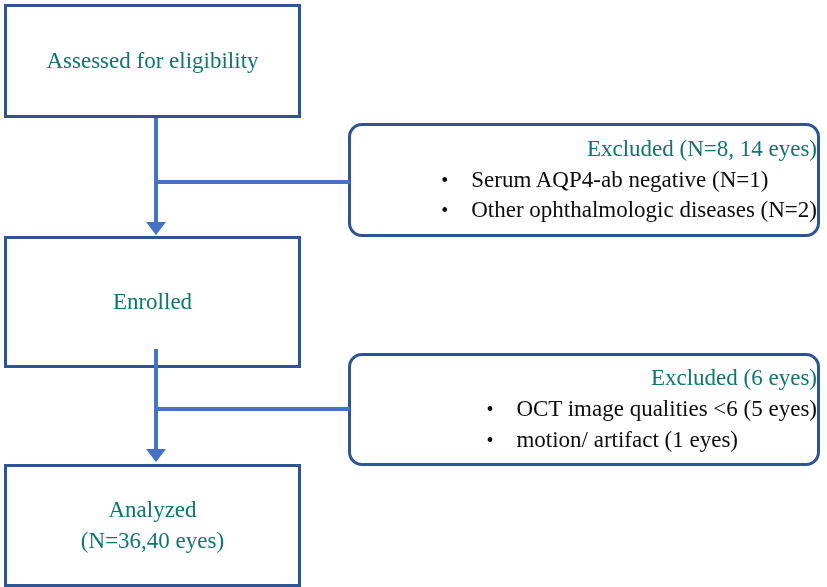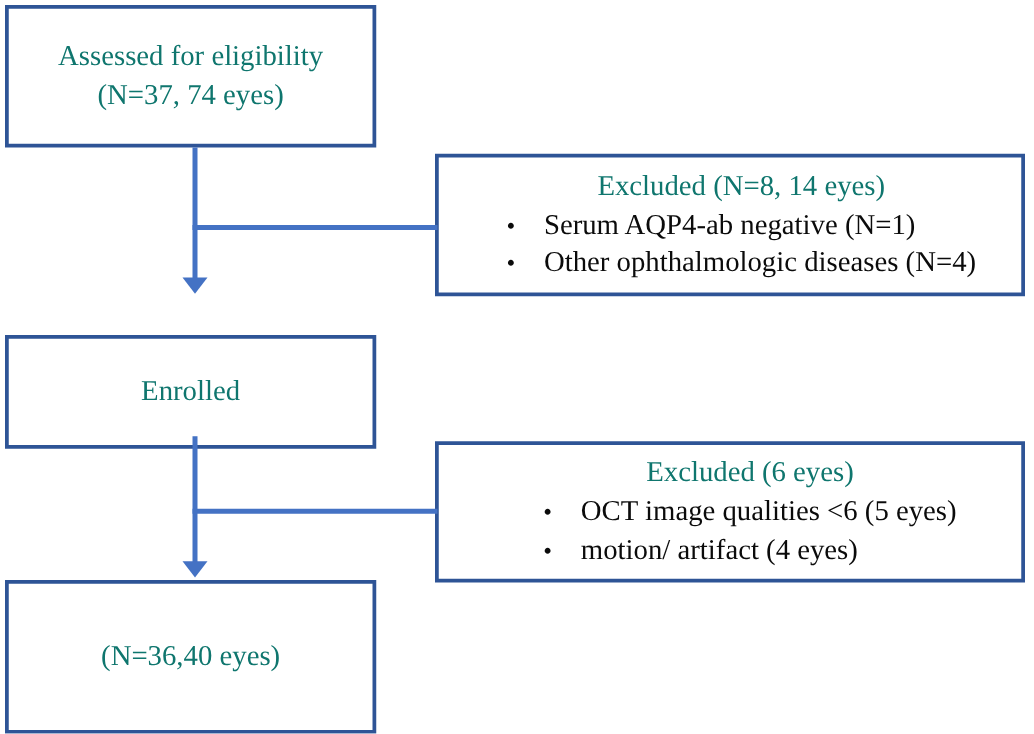--- a/index.html
+++ b/index.html
@@ -22,23 +22,24 @@
     border: 3px solid #2e5496;
     display: flex;
     flex-direction: column;
     justify-content: center;
   }
   .node.center {
     align-items: center;
     text-align: center;
   }
   .node.left {
-    align-items: center;
+    align-items: flex-end;
     text-align: left;
     padding-left: 18px;
+    border-radius: 14px;
   }
   .node-line {
     font-size: 23px;
     color: #0f766e;
     line-height: 1.34;
     white-space: pre;
   }
   .bullet-list {
     list-style: none;
     margin: 0;
@@ -75,75 +76,75 @@
     position: absolute;
     width: 0;
     height: 0;
     border-left: 10px solid transparent;
     border-right: 10px solid transparent;
     border-top: 13px solid #4472c4;
   }
 
   
   #box-assessed   { left: 4px;   top: 4px;   width: 297px; height: 114px; }
-  #box-enrolled   { left: 4px;   top: 236px; width: 297px; height: 91px; margin-top: 32px; }
+  #box-enrolled   { left: 4px;   top: 236px; width: 297px; height: 132px; }
   #box-analyzed   { left: 4px;   top: 464px; width: 297px; height: 123px; }
   #box-excluded-1 { left: 348px; top: 123px; width: 472px; height: 114px; }
   #box-excluded-2 { left: 348px; top: 353px; width: 472px; height: 113px; padding-left: 32px; }
 
   #conn-v-1    { left: 154px; top: 118px; height: 106px; }
   #arrow-1     { left: 146px; top: 222px; }
   #conn-h-1    { left: 154px; top: 180px; width: 196px; }
 
   #conn-v-2    { left: 154px; top: 349px; height: 102px; }
   #arrow-2     { left: 146px; top: 449px; }
   #conn-h-2    { left: 154px; top: 407px; width: 196px; }
 </style>
 </head>
 <body>
 
 <div id="canvas">
 
   <div class="node center" id="box-assessed">
     <div class="node-line">Assessed for eligibility</div>
-    <div class="node-line">(N=37, 74 eyes)</div>
   </div>
 
   <div class="node center" id="box-enrolled">
     <div class="node-line">Enrolled</div>
   </div>
 
   <div class="node center" id="box-analyzed">
+    <div class="node-line">Analyzed</div>
     <div class="node-line">(N=36,40 eyes)</div>
   </div>
 
   <div class="node left" id="box-excluded-1">
     <div class="node-line">Excluded (N=8, 14 eyes)</div>
     <ul class="bullet-list">
       <li class="bullet-item">
         <span class="bullet-mark">•</span>
         <span>Serum AQP4-ab negative (N=1)</span>
       </li>
       <li class="bullet-item">
         <span class="bullet-mark">•</span>
-        <span>Other ophthalmologic diseases (N=4)</span>
+        <span>Other ophthalmologic diseases (N=2)</span>
       </li>
     </ul>
   </div>
 
   <div class="node left" id="box-excluded-2">
     <div class="node-line">Excluded (6 eyes)</div>
     <ul class="bullet-list">
       <li class="bullet-item">
         <span class="bullet-mark">•</span>
         <span>OCT image qualities &lt;6 (5 eyes)</span>
       </li>
       <li class="bullet-item">
         <span class="bullet-mark">•</span>
-        <span>motion/ artifact (4 eyes)</span>
+        <span>motion/ artifact (1 eyes)</span>
       </li>
     </ul>
   </div>
 
   <div class="conn-v" id="conn-v-1"></div>
   <div class="arrow-head" id="arrow-1"></div>
   <div class="conn-h" id="conn-h-1"></div>
 
   <div class="conn-v" id="conn-v-2"></div>
   <div class="arrow-head" id="arrow-2"></div>

